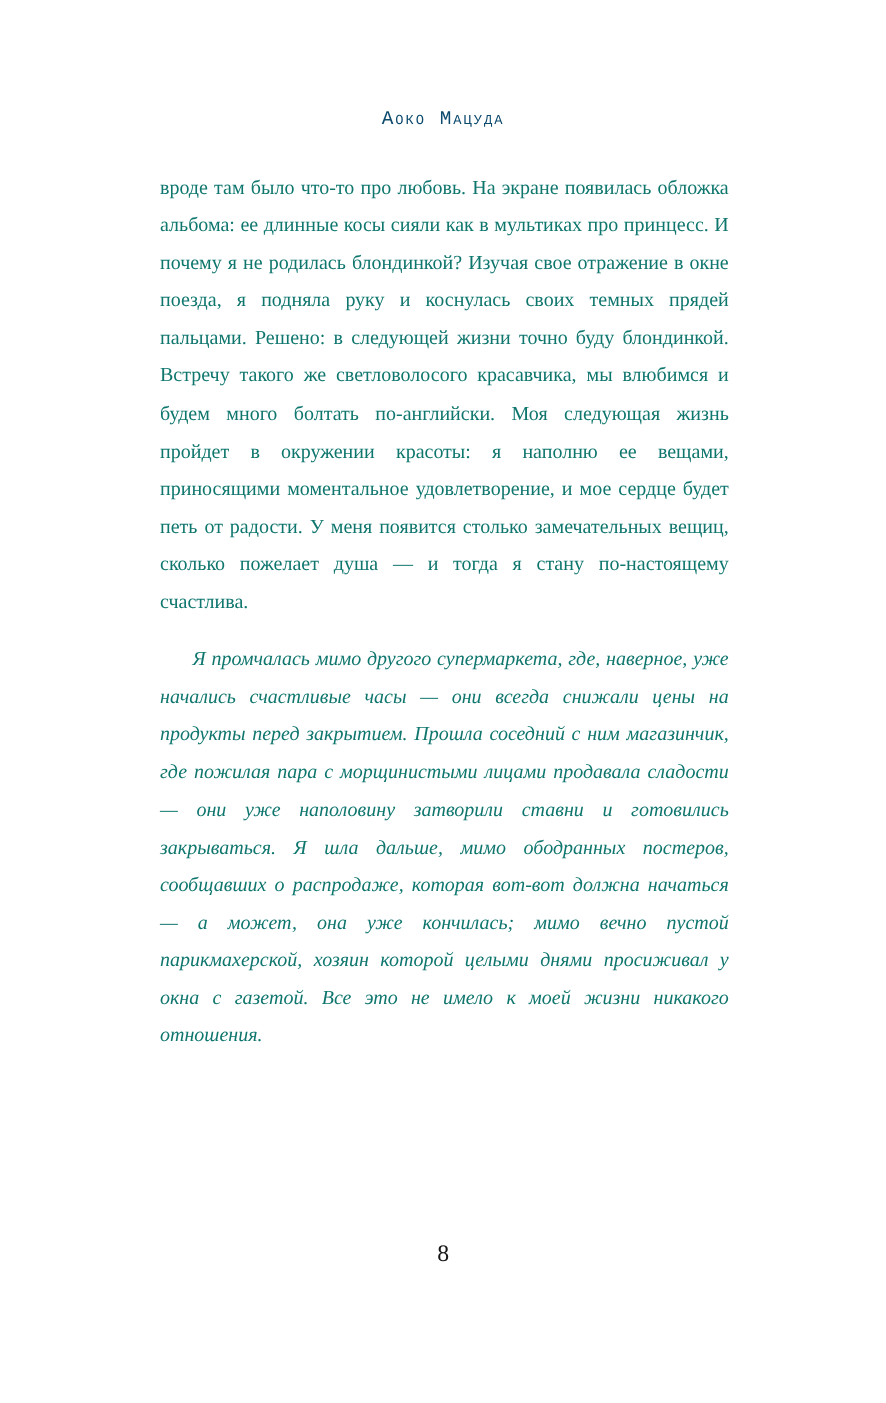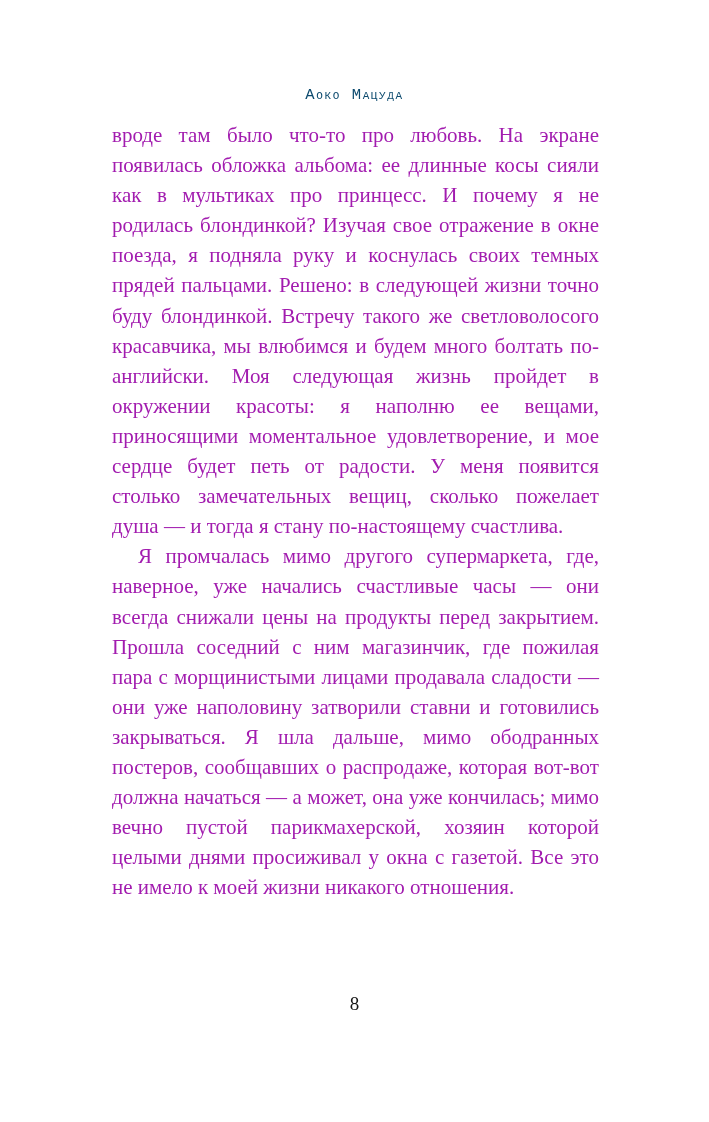--- a/index.html
+++ b/index.html
@@ -36,30 +36,31 @@
     color: #0c4a6e;
     font-family: Liberation Mono, monospace;
   }
   .text-block {
     position: absolute;
     left: 112px;
     top: 120px;
     width: 487px;
   }
   p.para {
-    margin: 0;
-    font-size: 21px;
+    margin: 16px;
+    font-size: 16px;
     line-height: 30.1px;
     text-align: justify;
     text-justify: inter-word;
     hyphens: none;
-    color: #a21caf;
+    color: #0f766e;
   }
   p.para + p.para {
     text-indent: 26px;
+    font-style: italic;
   }
   .folio {
     position: absolute;
     left: 0;
     right: 0;
     top: 993px;
     text-align: center;
     font-size: 19px;
     color: #161616;
   }

